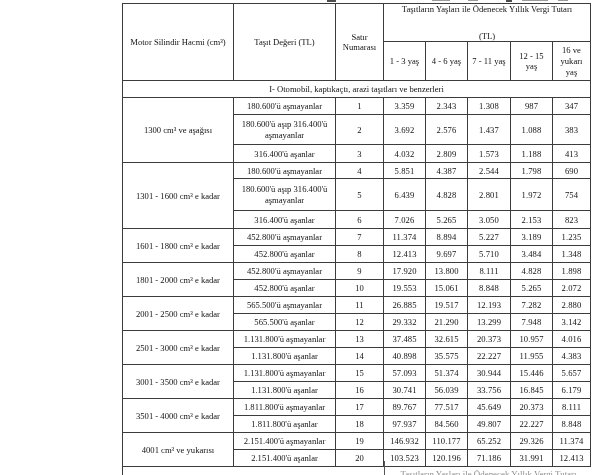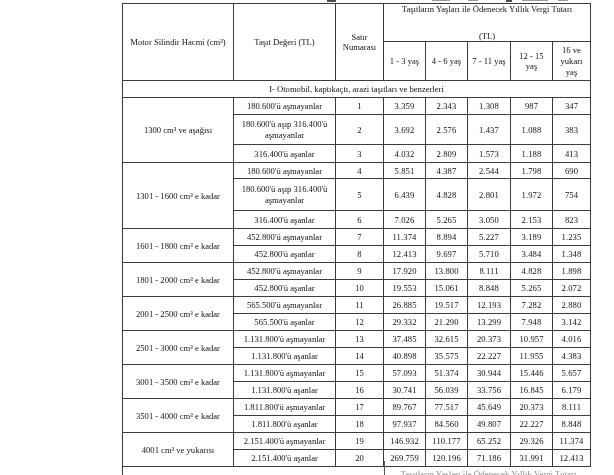--- a/index.html
+++ b/index.html
@@ -277,21 +277,21 @@
     <td class="c3">19</td>
     <td class="cv">146.932</td>
     <td class="cv">110.177</td>
     <td class="cv">65.252</td>
     <td class="cv">29.326</td>
     <td class="cv">11.374</td>
   </tr>
   <tr class="rh-a">
     <td class="c2">2.151.400'ü aşanlar</td>
     <td class="c3">20</td>
-    <td class="cv">269.759</td>
+    <td class="cv">103.523</td>
     <td class="cv">120.196</td>
     <td class="cv">71.186</td>
     <td class="cv">31.991</td>
     <td class="cv">12.413</td>
   </tr>
 </tbody>
   </table>
 
 <div class="partial-row">
   <div class="partial-grp">

